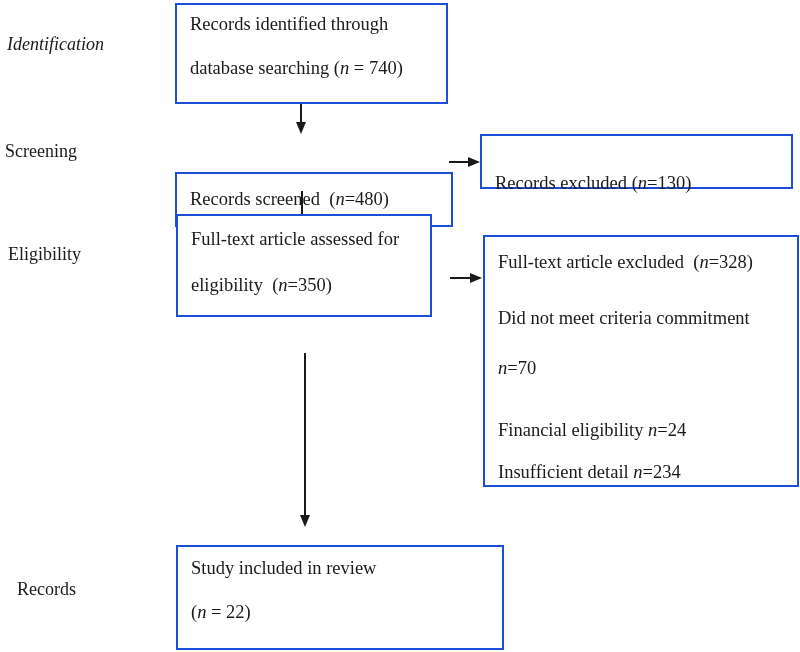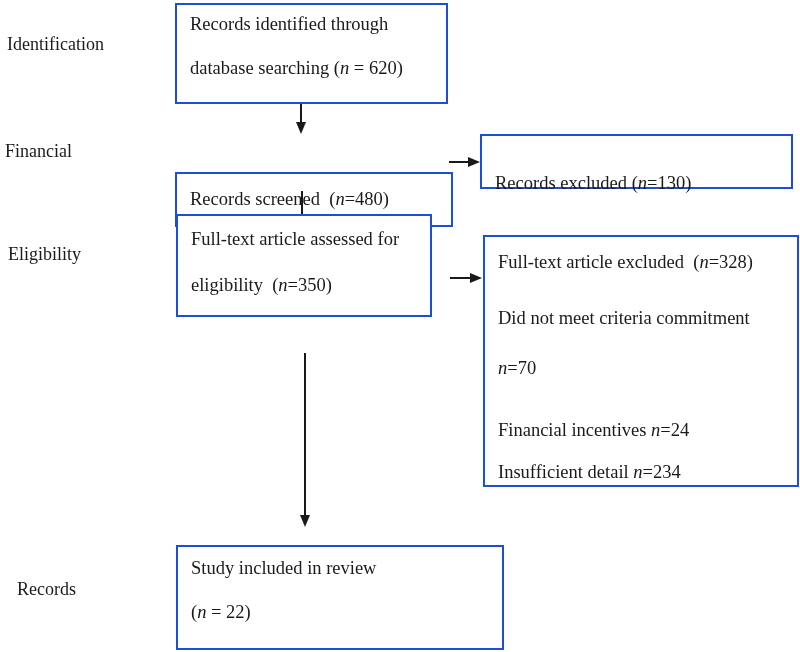--- a/index.html
+++ b/index.html
@@ -46,28 +46,28 @@
     border-top: 5px solid transparent;
     border-bottom: 5px solid transparent;
     border-left: 12px solid #1a1a1a;
   }
 </style>
 </head>
 <body>
 
 <div class="canvas">
 
-  <div class="stage" style="left:7px; top:34px;">Identification</div>
-  <div class="stage" style="left:5px; top:141px;">Financial</div>
+  <div class="stage" style="left:7px; top:34px;font-style:italic;">Identification</div>
+  <div class="stage" style="left:5px; top:141px;">Screening</div>
   <div class="stage" style="left:8px; top:244px;text-align:center;">Eligibility</div>
   <div class="stage" style="left:17px; top:579px;">Records</div>
 
   <div class="box" style="left:175px; top:3px; width:273px; height:101px;">
     <div class="bline" style="top:8px;"><span>Records identified through</span></div>
-    <div class="bline" style="top:52px;"><span>database searching (</span><span class="it">n</span><span> = 620)</span></div>
+    <div class="bline" style="top:52px;"><span>database searching (</span><span class="it">n</span><span> = 740)</span></div>
   </div>
 
   <div>
     <div class="vline" style="left:300px; top:104px; height:18px;"></div>
     <div class="head-down" style="left:296px; top:122px;"></div>
   </div>
 
   <div class="box" style="left:175px; top:136px; width:278px; height:55px;margin-top:36px;">
     <div class="bline" style="top:14px;"><span>Records screened&nbsp; (</span><span class="it">n</span><span>=480)</span></div>
   </div>
@@ -93,21 +93,21 @@
 
   <div>
     <div class="hline" style="left:450px; top:277px; width:21px;"></div>
     <div class="head-right" style="left:470px; top:273px;"></div>
   </div>
 
   <div class="box" style="left:483px; top:235px; width:316px; height:252px;">
     <div class="bline" style="top:14px;"><span>Full-text article excluded&nbsp; (</span><span class="it">n</span><span>=328)</span></div>
     <div class="bline" style="top:70px;"><span>Did not meet criteria commitment</span></div>
     <div class="bline" style="top:120px;"><span class="it">n</span><span>=70</span></div>
-    <div class="bline" style="top:182px;"><span>Financial incentives </span><span class="it">n</span><span>=24</span></div>
+    <div class="bline" style="top:182px;"><span>Financial eligibility </span><span class="it">n</span><span>=24</span></div>
     <div class="bline" style="top:224px;"><span>Insufficient detail </span><span class="it">n</span><span>=234</span></div>
   </div>
 
   <div>
     <div class="vline" style="left:304px; top:353px; height:162px;"></div>
     <div class="head-down" style="left:300px; top:515px;"></div>
   </div>
 
   <div class="box" style="left:176px; top:545px; width:328px; height:105px;">
     <div class="bline" style="top:10px;"><span>Study included in review</span></div>

